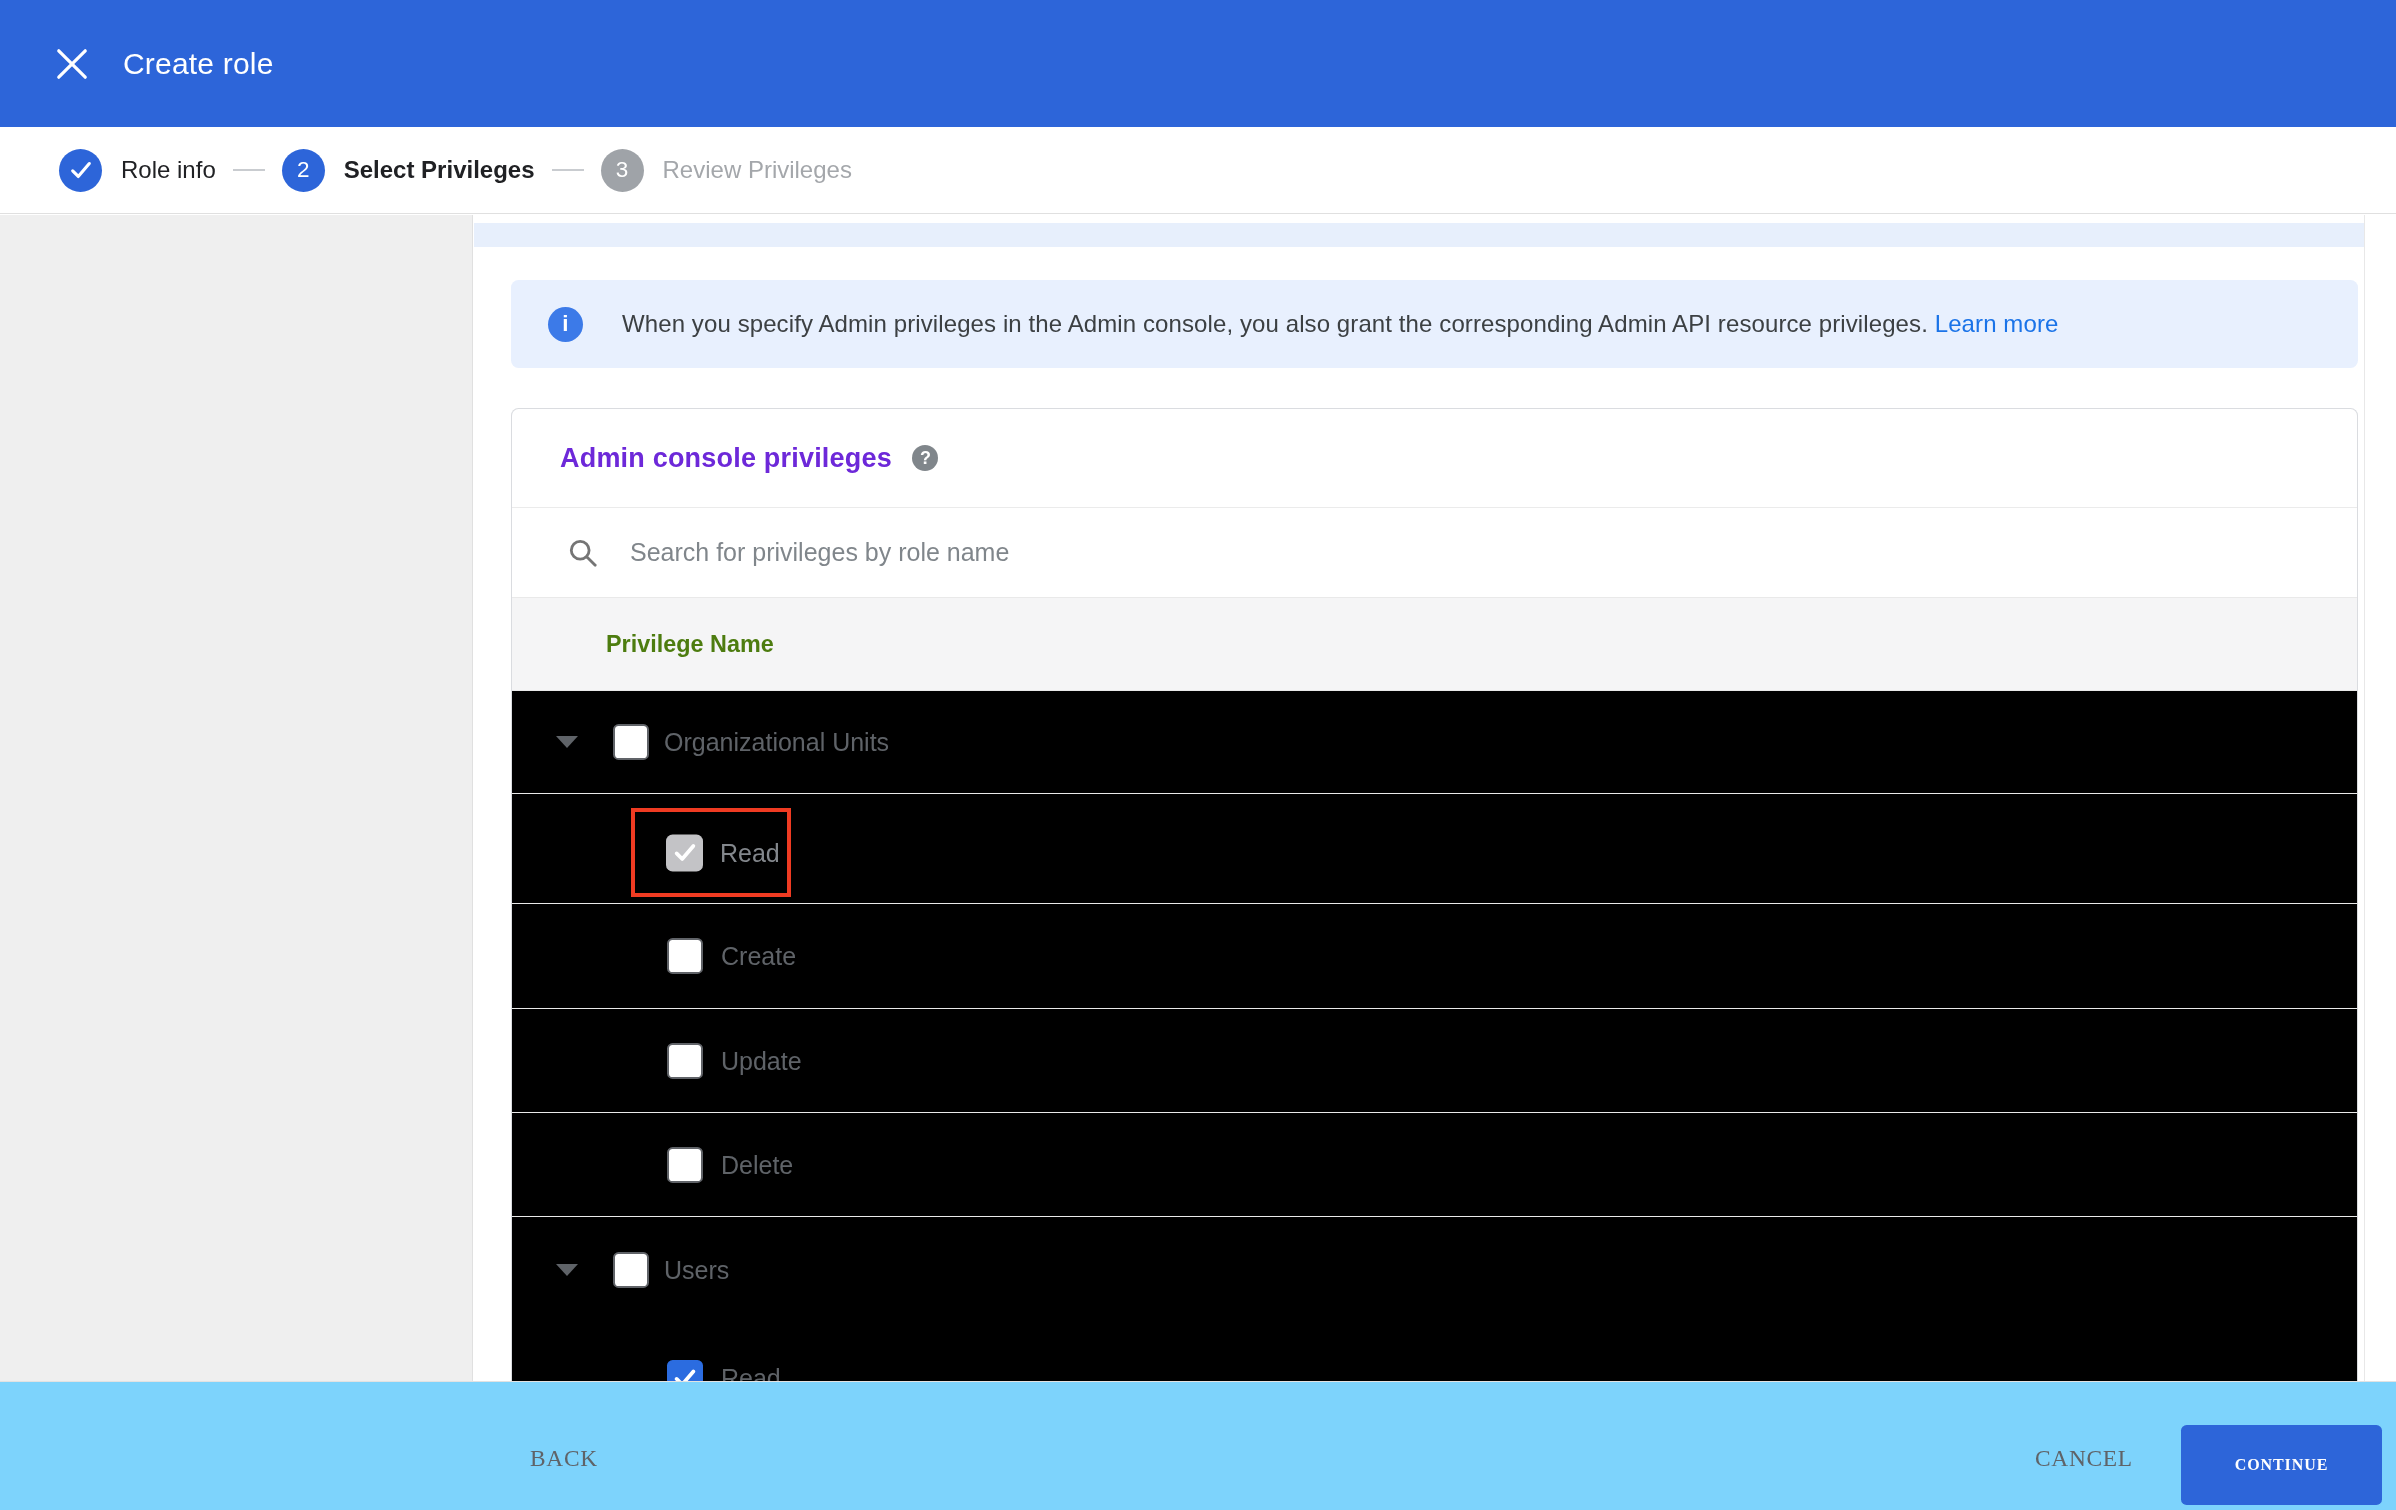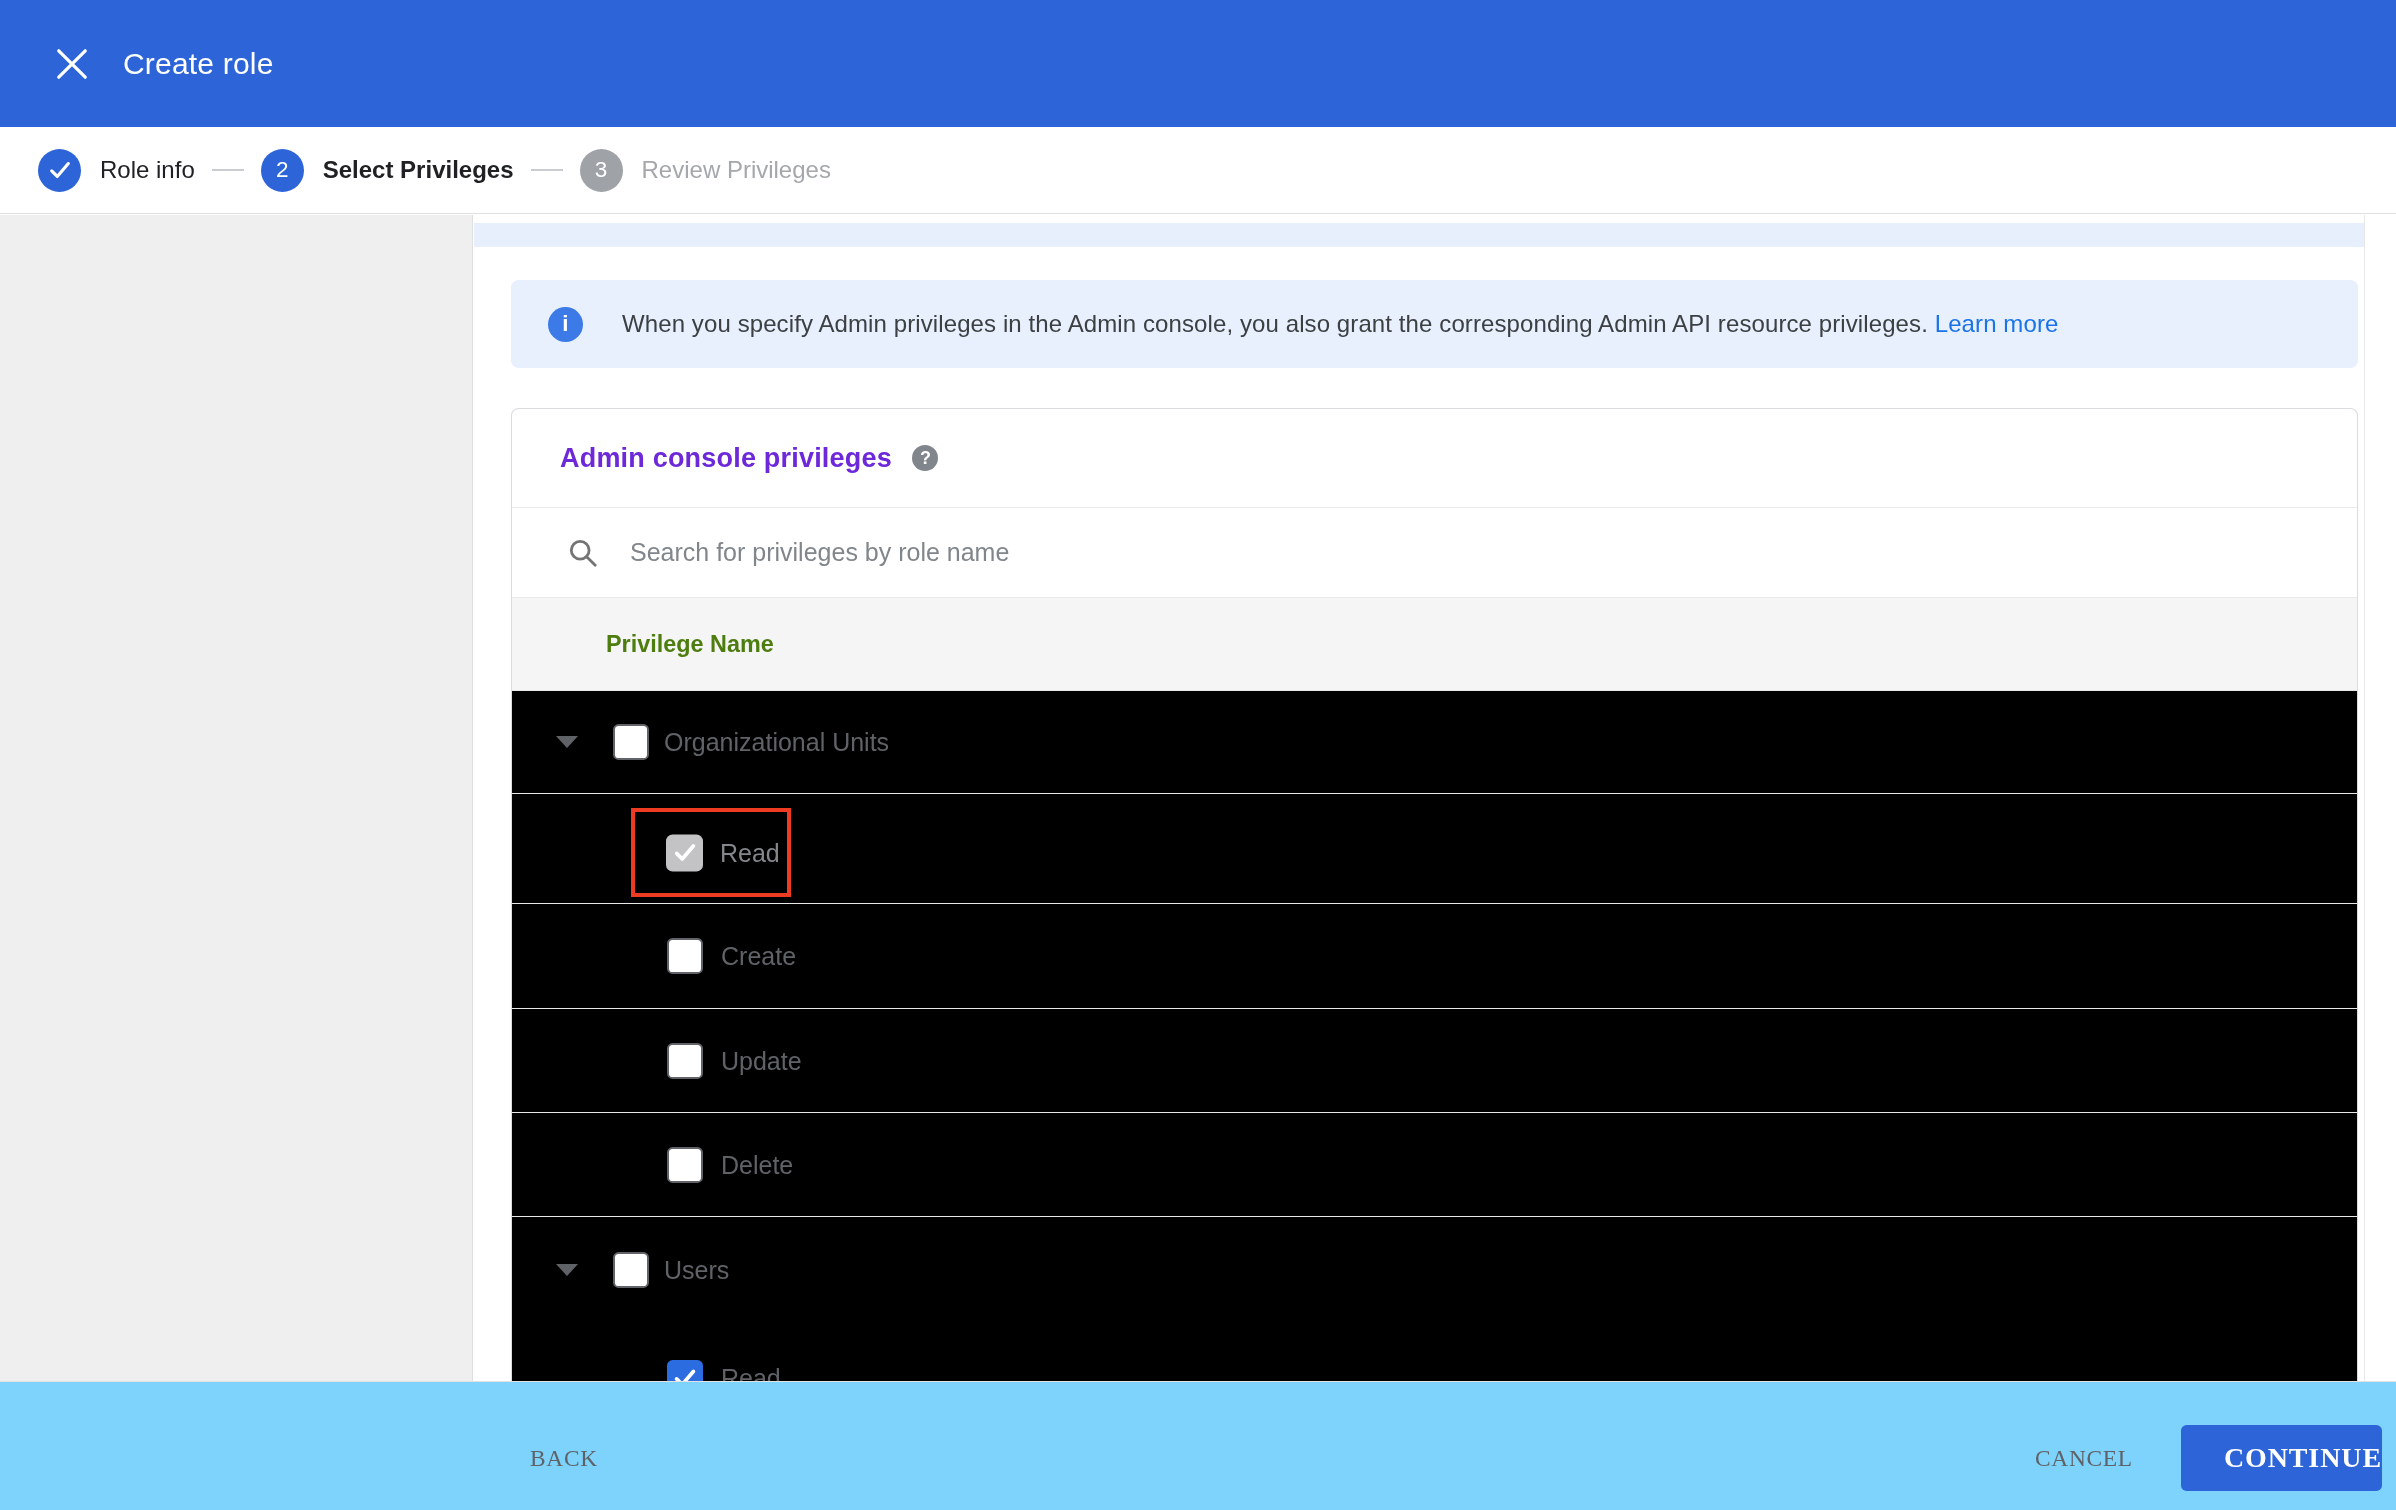--- a/index.html
+++ b/index.html
@@ -9,21 +9,21 @@
 
   
   .appbar { position:absolute; left:0; top:0; width:2397px; height:127px; background:#2d65d9; }
   .close-btn { position:absolute; left:49px; top:41px; width:45px; height:45px; cursor:pointer;
                display:flex; align-items:center; justify-content:center; }
   .appbar-title { position:absolute; left:123px; top:0; height:127px; display:flex; align-items:center;
                   color:#ffffff; font-size:30px; font-weight:400; letter-spacing:0.2px; }
 
   
   .stepper { position:absolute; left:0; top:127px; width:2397px; height:87px; background:#ffffff;
-             border-bottom:0.9px solid #e0e0e0; display:flex; align-items:center; padding-left:38px; }
+             border-bottom:0.9px solid #e0e0e0; display:flex; align-items:center; padding-left:59px; }
   .step { display:flex; align-items:center; gap:19px; }
   .circ { width:43px; height:43px; border-radius:50%; display:flex; align-items:center; justify-content:center;
           color:#fff; font-size:22.5px; flex:0 0 auto; }
   .circ.done, .circ.active { background:#2d65d9; }
   .circ.upcoming { background:#9fa3a8; }
   .step-label { font-size:24px; color:#202124; white-space:nowrap; }
   .step-label.active { font-weight:700; }
   .step-label.upcoming { color:#a4a7ab; }
   .dash { width:32px; height:2.8px; background:#c9ccd0; margin:0 17px; flex:0 0 auto; }
 
@@ -81,23 +81,23 @@
                    border:4.7px solid #ef3b22; }
   .highlight-box .cb.checked-gray { left:31px; }
   .highlight-box .row-label { left:85px; }
 
   
   .footer { position:absolute; left:0; top:1381px; width:2397px; height:129px; background:#7dd3fc; border-top:0.9px solid #e2e2e2;font-family:Liberation Serif, serif; }
   .txt-btn { position:absolute; top:76px; transform:translateY(-50%); background:none; border:none; cursor:pointer;
              font-family:inherit; font-size:23.4px; font-weight:500; color:#5f6368; letter-spacing:0.7px; }
   .btn-back { left:530px; }
   .btn-cancel { left:2035px;text-align:center; }
-  .btn-continue { position:absolute; left:2181px; top:43px; width:201px; height:66px; background:#2d65d9; border:none;
-                  border-radius:5.6px; color:#ffffff; font-family:inherit; font-size:28px; font-weight:700;
-                  letter-spacing:0.9px; cursor:pointer;text-align:right; }
+  .btn-continue { position:absolute; left:2181px; top:43px; width:201px; height:80px; background:#2d65d9; border:none;
+                  border-radius:5.6px; color:#ffffff; font-family:inherit; font-size:16px; font-weight:700;
+                  letter-spacing:0.9px; cursor:pointer; }
 </style>
 </head>
 <body>
 
 <div class="screen">
 
   <div class="appbar">
     <div class="close-btn">
       <svg width="34" height="34" viewBox="0 0 36 36">
         <line x1="4" y1="4" x2="32" y2="32" stroke="#ffffff" stroke-width="3.4" stroke-linecap="round"></line>

